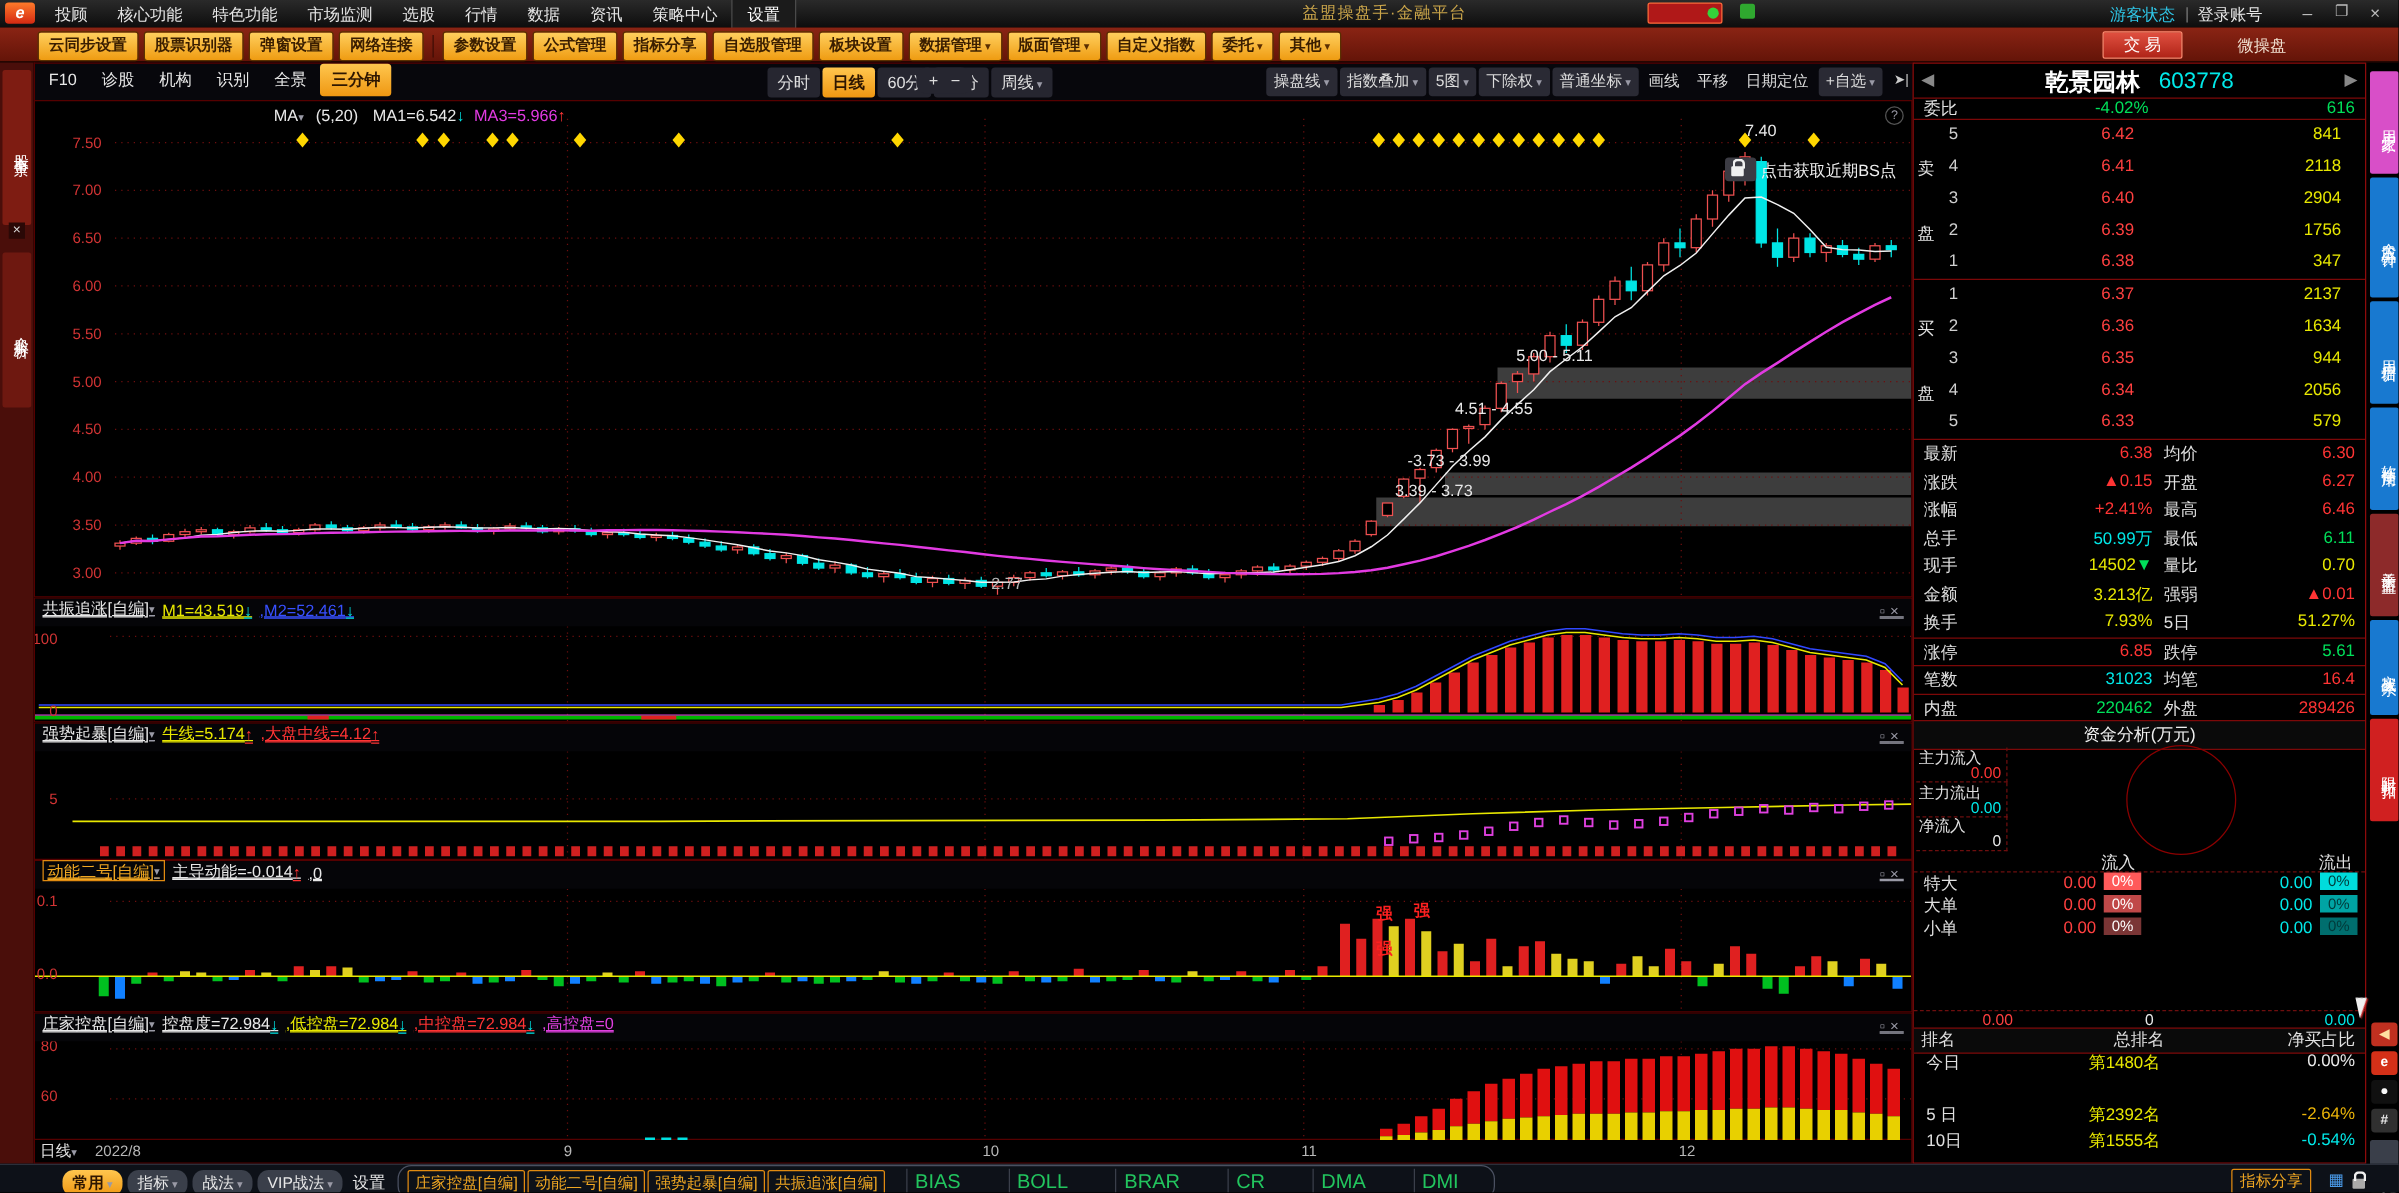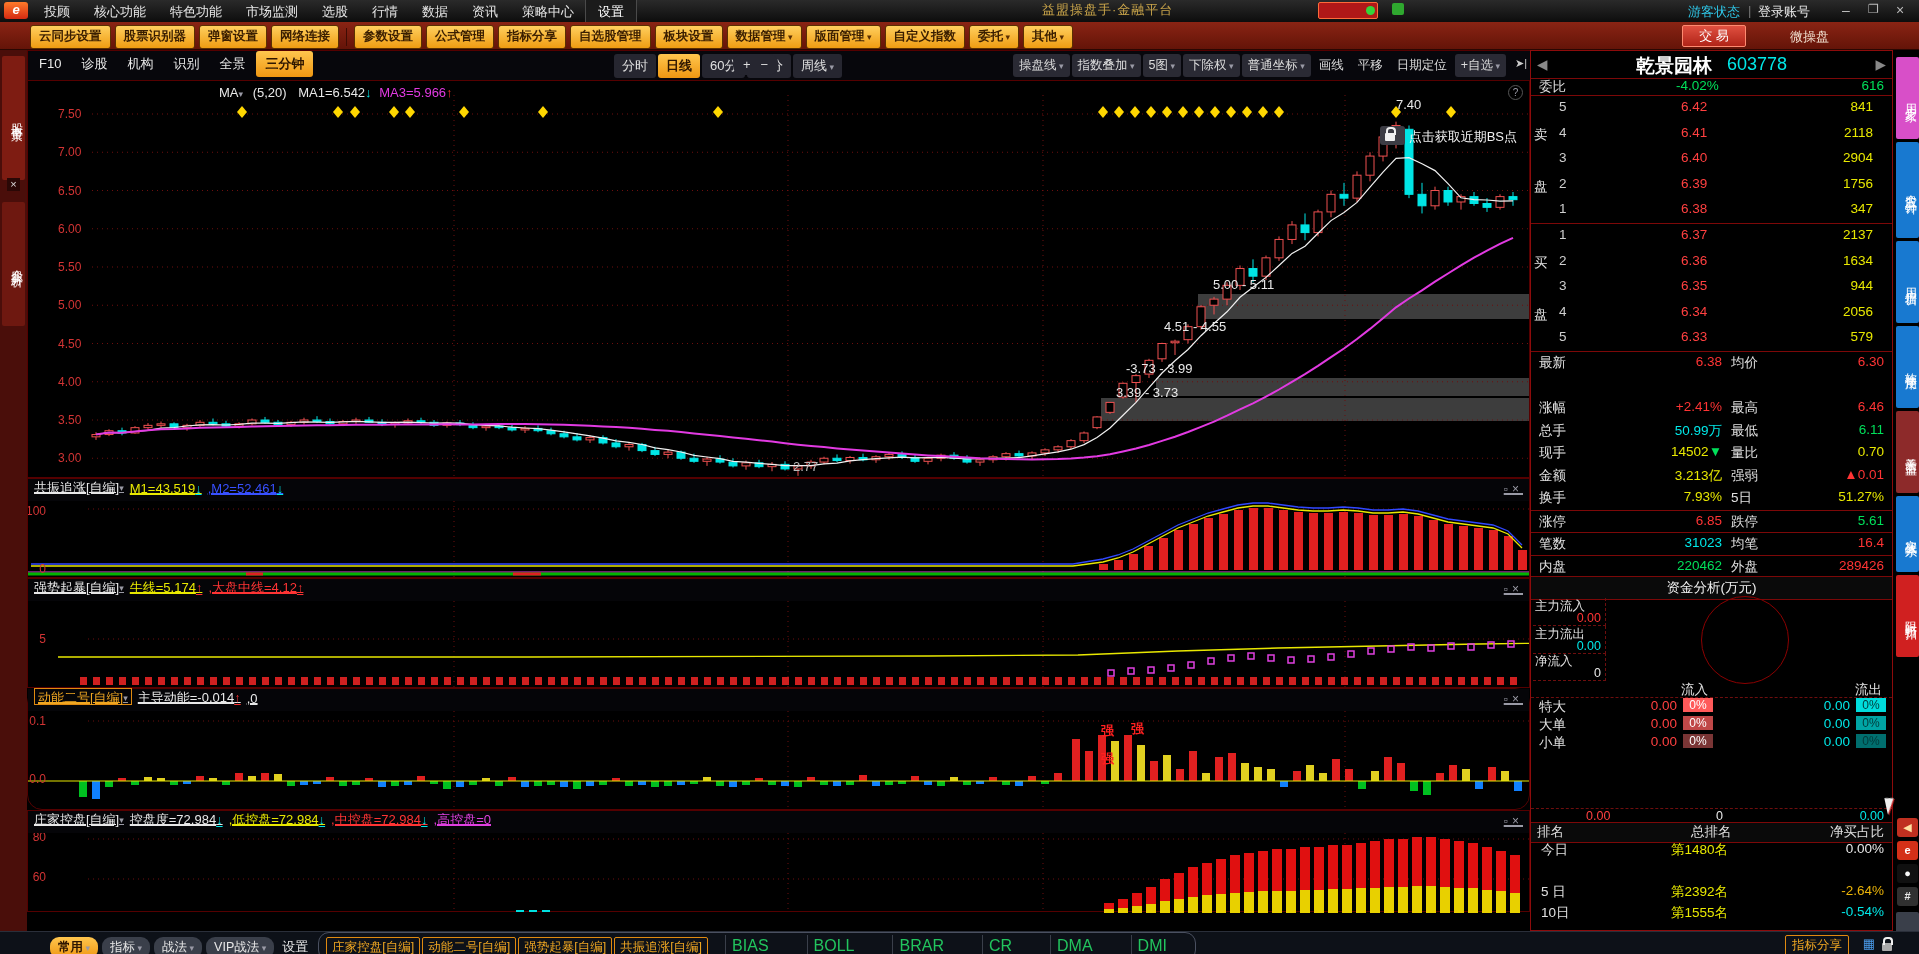--- a/index.html
+++ b/index.html
@@ -570,21 +570,21 @@
           <rect x="1380" y="43" width="6" height="6" fill="none" stroke="#e040e0" stroke-width="1.5"></rect>
           <rect x="1400" y="44" width="6" height="6" fill="none" stroke="#e040e0" stroke-width="1.5"></rect>
           <rect x="1420" y="42" width="6" height="6" fill="none" stroke="#e040e0" stroke-width="1.5"></rect>
           <rect x="1440" y="43" width="6" height="6" fill="none" stroke="#e040e0" stroke-width="1.5"></rect>
           <rect x="1460" y="41" width="6" height="6" fill="none" stroke="#e040e0" stroke-width="1.5"></rect>
           <rect x="1480" y="40" width="6" height="6" fill="none" stroke="#e040e0" stroke-width="1.5"></rect>
           <text x="18" y="42" fill="#d23434" font-size="12" text-anchor="end">5</text>
         </svg>
       </div>
     </div>
-  <div class="panel" id="panel4" style="top:688px;height:122px;border-radius:15px;">
+  <div class="panel" id="panel4" style="top:688px;height:122px;">
       <div class="phead"><span style="color: rgb(240, 167, 34); border: 1px solid rgb(224, 138, 16); padding: 0px 3px;"><span>动能二号[自编]</span><span class="ddm">▾</span></span><span style="margin-left: 6px; color: rgb(232, 232, 232);"><span>主导动能=-0.014</span><span style="color: rgb(255, 52, 52);">↑</span></span><span style="margin-left: 6px; color: rgb(232, 232, 232);"><span>,0</span></span><span class="pctrl"><span>▫</span><span>×</span></span></div>
       <div class="plot" style="position: relative; width: 1501px; height: 98px;">
         <svg width="1501" height="98" style="position: absolute; left: 0px; top: 0px;">
           <line x1="426" y1="0" x2="426" y2="98" stroke="#6e0e0e" stroke-width="1" stroke-dasharray="1 4"></line>
           <line x1="760" y1="0" x2="760" y2="98" stroke="#6e0e0e" stroke-width="1" stroke-dasharray="1 4"></line>
           <line x1="1015" y1="0" x2="1015" y2="98" stroke="#6e0e0e" stroke-width="1" stroke-dasharray="1 4"></line>
           <line x1="1317" y1="0" x2="1317" y2="98" stroke="#6e0e0e" stroke-width="1" stroke-dasharray="1 4"></line>
           <line x1="60" y1="10" x2="1501" y2="10" stroke="#6e0e0e" stroke-dasharray="1 4"></line>
           <rect x="51" y="70" width="8" height="16" fill="#00c020"></rect>
           <rect x="64" y="70" width="8" height="18" fill="#1080ff"></rect>
@@ -778,20 +778,28 @@
           <rect x="1482" y="60" width="10" height="20" fill="#e8d000"></rect>
           <rect x="488" y="77" width="8" height="2" fill="#00e0e0"></rect>
           <rect x="501" y="77" width="8" height="2" fill="#00e0e0"></rect>
           <rect x="514" y="77" width="8" height="2" fill="#00e0e0"></rect>
           <text x="18" y="8" fill="#d23434" font-size="12" text-anchor="end">80</text>
           <text x="18" y="48" fill="#d23434" font-size="12" text-anchor="end">60</text>
         </svg>
       </div>
     </div>
 
+  <div class="panel" id="dateaxis" style="top:912px;height:19px;border-top:none;">
+    <span class="abs" style="left:4px;top:1px;color:#e0e0e0;font-size:12.5px;"><span>日线</span><span class="ddm">▾</span></span>
+  <span style="position: absolute; left: 48px; top: 2px; color: rgb(184, 184, 184); font-size: 12px;">2022/8</span>
+      <span style="position: absolute; left: 423px; top: 2px; color: rgb(184, 184, 184); font-size: 12px;">9</span>
+      <span style="position: absolute; left: 758px; top: 2px; color: rgb(184, 184, 184); font-size: 12px;">10</span>
+      <span style="position: absolute; left: 1013px; top: 2px; color: rgb(184, 184, 184); font-size: 12px;">11</span>
+      <span style="position: absolute; left: 1315px; top: 2px; color: rgb(184, 184, 184); font-size: 12px;">12</span>
+    </div>
 
   <div id="rightpanel">
     <div class="rrow" style="top:0;height:27px;border-bottom:1px solid #7c0808;">
       <span class="abs" style="left:6px;top:5px;color:#888;">◀</span>
       <span class="abs" style="left:105px;top:2px;color:#fff;font-size:19px;font-weight:bold;">乾景园林</span>
       <span class="abs" style="left:196px;top:3px;color:#00e8e8;font-size:18px;">603778</span>
       <span class="abs" style="right:6px;top:5px;color:#888;">▶</span>
     </div>
     <div class="rrow" style="top:27px;height:17px;">
       <span class="abs" style="left:8px;color:#e0e0e0;">委比</span>
@@ -856,20 +864,26 @@
           <span style="position: absolute; left: 130px; top: 3px; color: rgb(255, 64, 64);">6.33</span>
           <span style="position: absolute; right: 18px; top: 3px; color: rgb(232, 232, 0);">579</span>
         </div>
       </div>
       <div style="position: absolute; left: 0px; top: 300px; width: 100%; height: 225px; border-top: 1px solid rgb(124, 8, 8);">
         <div style="position: absolute; left: 0px; top: 0px; width: 100%; height: 22px;">
           <span style="position: absolute; left: 8px; top: 2px; color: rgb(224, 224, 224);">最新</span>
           <span style="position: absolute; right: 170px; top: 2px; color: rgb(255, 52, 52);"><span>6.38</span></span>
           <span style="position: absolute; left: 200px; top: 2px; color: rgb(224, 224, 224);">均价</span>
           <span style="position: absolute; right: 8px; top: 2px; color: rgb(255, 52, 52);">6.30</span>
+        </div>
+        <div style="position: absolute; left: 0px; top: 22.5px; width: 100%; height: 22px;">
+          <span style="position: absolute; left: 8px; top: 2px; color: rgb(224, 224, 224);">涨跌</span>
+          <span style="position: absolute; right: 170px; top: 2px; color: rgb(255, 52, 52);"><span>▲0.15</span></span>
+          <span style="position: absolute; left: 200px; top: 2px; color: rgb(224, 224, 224);">开盘</span>
+          <span style="position: absolute; right: 8px; top: 2px; color: rgb(255, 52, 52);">6.27</span>
         </div>
         <div style="position: absolute; left: 0px; top: 45px; width: 100%; height: 22px;">
           <span style="position: absolute; left: 8px; top: 2px; color: rgb(224, 224, 224);">涨幅</span>
           <span style="position: absolute; right: 170px; top: 2px; color: rgb(255, 52, 52);"><span>+2.41%</span></span>
           <span style="position: absolute; left: 200px; top: 2px; color: rgb(224, 224, 224);">最高</span>
           <span style="position: absolute; right: 8px; top: 2px; color: rgb(255, 52, 52);">6.46</span>
         </div>
         <div style="position: absolute; left: 0px; top: 67.5px; width: 100%; height: 22px;">
           <span style="position: absolute; left: 8px; top: 2px; color: rgb(224, 224, 224);">总手</span>
           <span style="position: absolute; right: 170px; top: 2px; color: rgb(0, 232, 232);"><span>50.99万</span></span>

